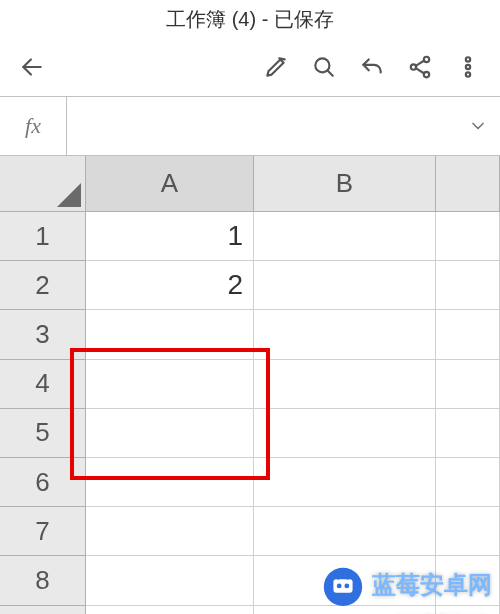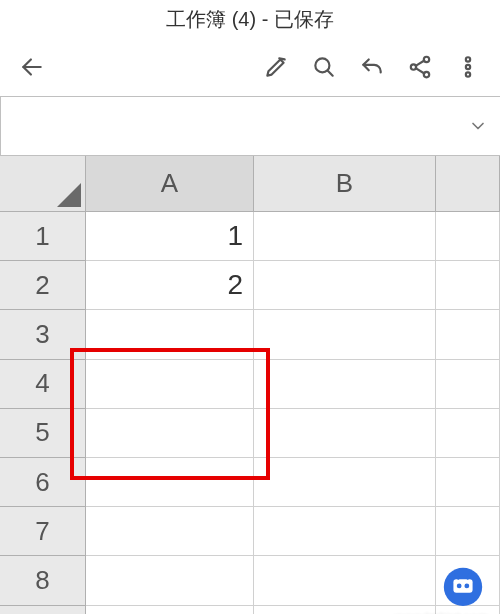--- a/index.html
+++ b/index.html
@@ -80,20 +80,21 @@
   <div class="icon-btn">
     <svg viewBox="0 0 24 24" fill="#555" stroke="none">
         <circle cx="12" cy="5" r="2"></circle>
         <circle cx="12" cy="12" r="2"></circle>
         <circle cx="12" cy="19" r="2"></circle>
       </svg>
   </div>
 </div>
 
 <div class="fx-bar">
+  <div class="fx">fx</div>
   <div class="fx-input"></div>
   <div class="fx-expand">
     <svg viewBox="0 0 24 24">
         <path d="M6 9l6 6 6-6"></path>
       </svg>
   </div>
 </div>
 
 <div class="grid">
   <div class="headers">
@@ -162,14 +163,15 @@
 </div>
 
 <div class="watermark">
   <svg class="wm-logo" viewBox="0 0 48 48">
     <circle cx="24" cy="26" r="20" fill="#2f6fe0"></circle>
     <rect x="14" y="18" width="20" height="14" rx="3" fill="#fff"></rect>
     <circle cx="20" cy="25" r="2.5" fill="#2f6fe0"></circle>
     <circle cx="28" cy="25" r="2.5" fill="#2f6fe0"></circle>
     <path d="M16 12l4 6M32 12l-4 6" stroke="#2f6fe0" stroke-width="3"></path>
   </svg>
+  <span>蓝莓安卓网</span>
   <span class="sub">www.lmkjst.com</span>
 </div>
 
 </body></html>

